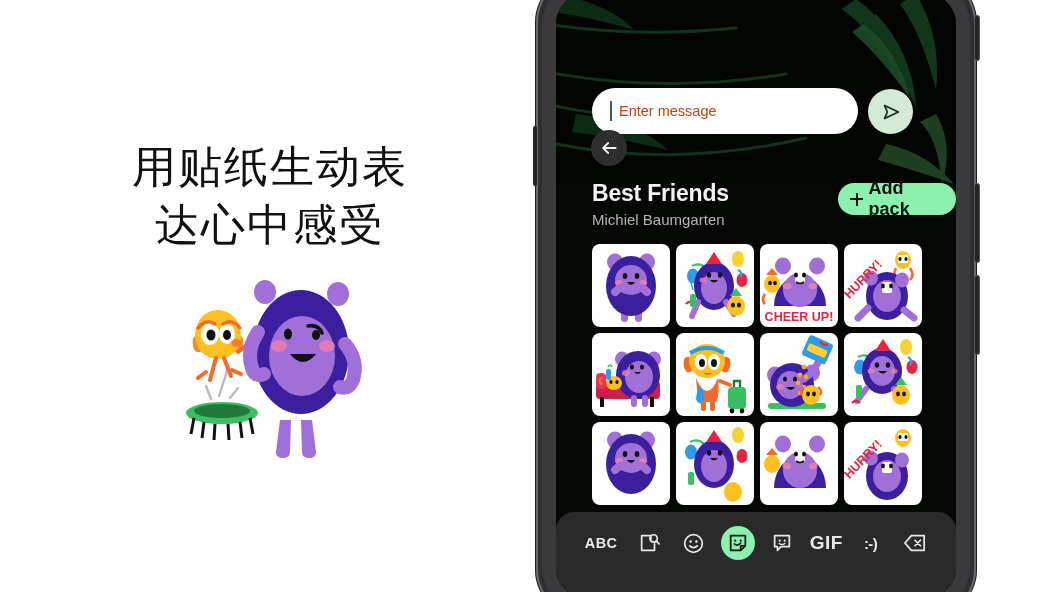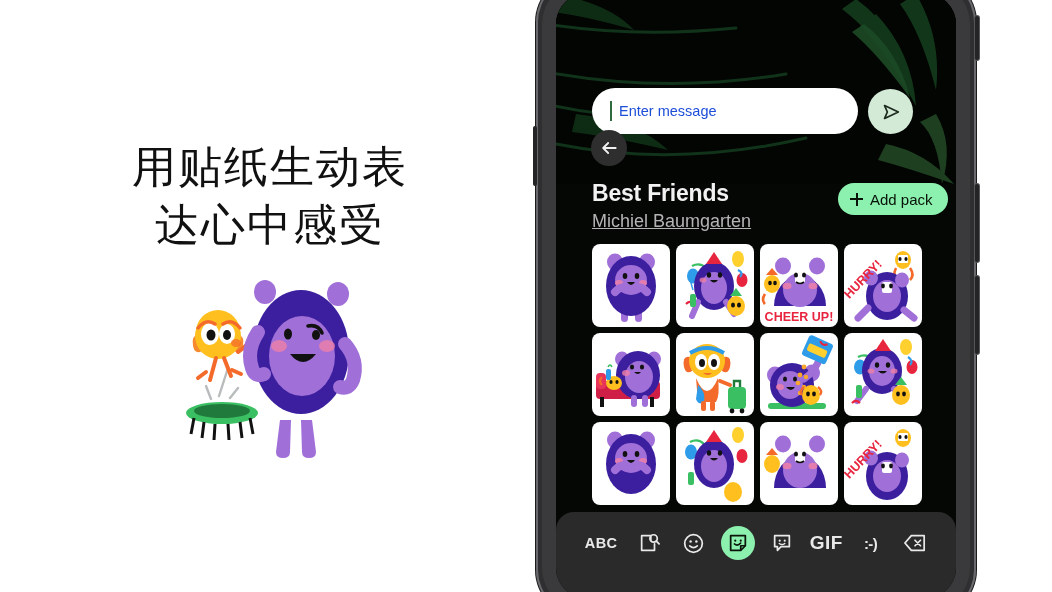--- a/index.html
+++ b/index.html
@@ -45,39 +45,39 @@
   
   .wallpaper{position:absolute;left:0;top:0;width:400px;height:190px;background:#030503;overflow:hidden;}
 
   
   .msgrow{position:absolute;left:0;top:94px;width:400px;height:48px;}
   .msgbox{
     position:absolute;left:36px;top:0;width:266px;height:46px;background:#ffffff;
     border-radius:24px;display:flex;align-items:center;
   }
   .caret{width:2px;height:20px;background:#2f6b3f;margin-left:18px;}
-  .msgph{margin-left:7px;color:#1d4ed8;font-size:14.5px;}
+  .msgph{margin-left:7px;color:#c2410c;font-size:14.5px;}
   .sendbtn{
     position:absolute;left:312px;top:1px;width:45px;height:45px;border-radius:50%;
     background:#d3ead7;display:flex;align-items:center;justify-content:center;
   }
 
   
   .backbtn{
     position:absolute;left:35px;top:136px;width:36px;height:36px;border-radius:50%;
     background:#2e2e2e;display:flex;align-items:center;justify-content:center;
   }
 
   
   .packhdr{position:absolute;left:0;top:186px;width:400px;height:62px;}
   .pack-title{position:absolute;left:36px;top:0;color:#f2f2f2;font-size:23px;font-weight:700;letter-spacing:-.2px;}
-  .pack-author{position:absolute;left:36px;top:31px;color:#b4b4b4;font-size:18px;text-decoration:underline;}
+  .pack-author{position:absolute;left:36px;top:31px;color:#b4b4b4;font-size:15px;}
   .addpack{
     position:absolute;left:282px;top:3px;height:32px;padding:0 15px 0 12px;border-radius:18px;
-    background:#8cf0ae;display:flex;align-items:center;gap:7px;color:#081208;font-size:15px;font-weight:400;
+    background:#8cf0ae;display:flex;align-items:center;gap:7px;color:#081208;font-size:18px;font-weight:700;
   }
   .plus{position:relative;width:13px;height:13px;}
   .plus::before,.plus::after{content:"";position:absolute;background:#081208;}
   .plus::before{left:0;top:5.5px;width:13px;height:2px;}
   .plus::after{top:0;left:5.5px;width:2px;height:13px;}
 
   
   .grid{position:absolute;left:36px;top:250px;width:330px;}
   .grid-row{display:flex;gap:6px;margin-bottom:6px;}
   .tile{width:78px;height:83px;background:#ffffff;border-radius:8px;position:relative;overflow:hidden;}

